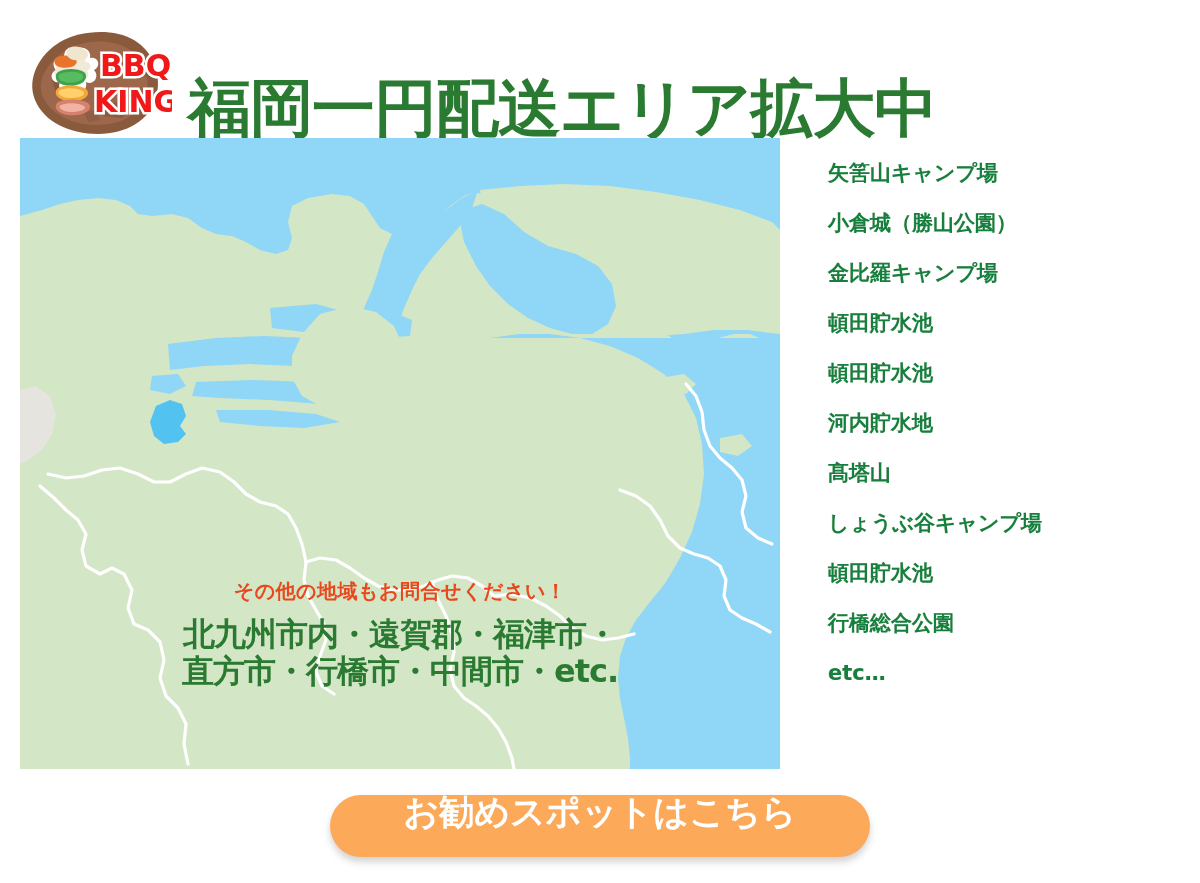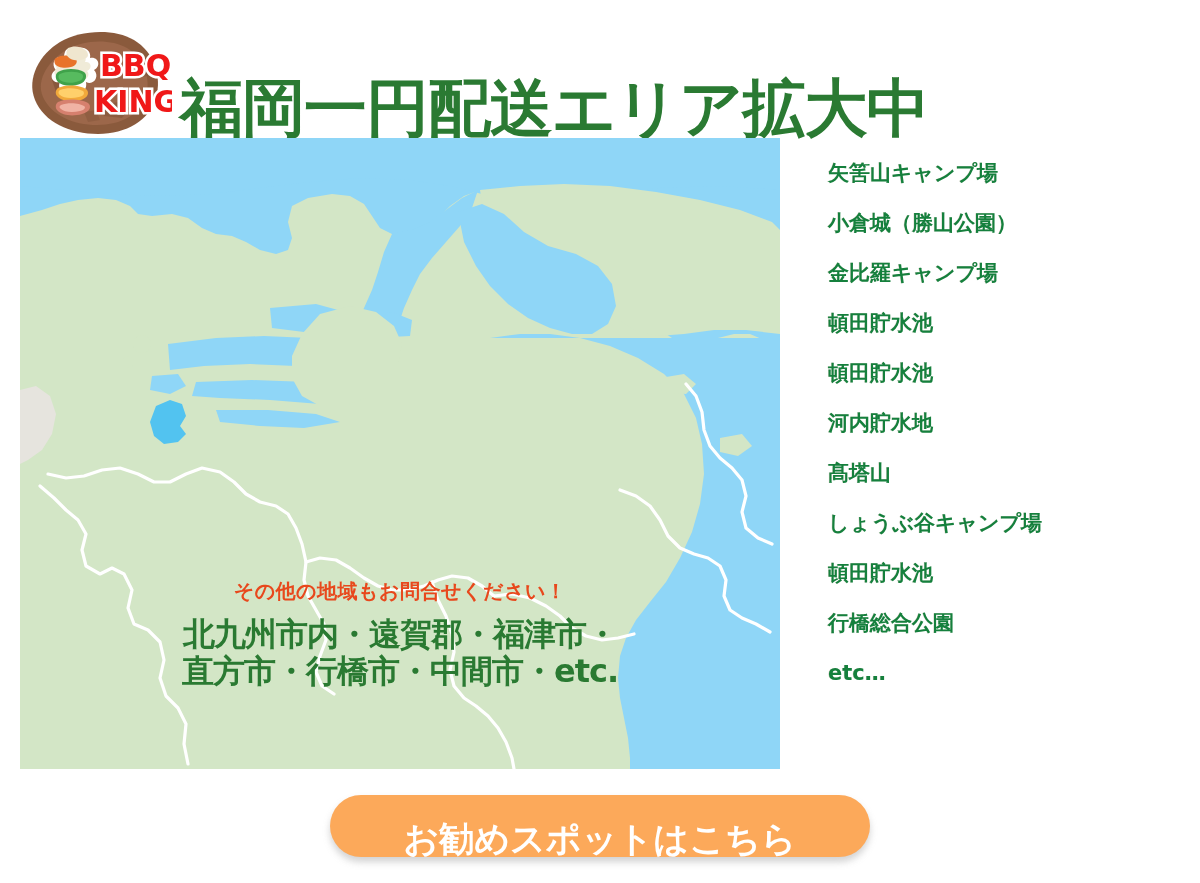--- a/index.html
+++ b/index.html
@@ -16,21 +16,21 @@
     position:absolute;left:0;top:0;width:1200px;height:140px;
     display:flex;align-items:flex-end;
   }
   .logo{
     position:relative;width:150px;height:112px;margin-left:22px;flex:none;
   }
   .logo svg{display:block;width:150px;height:112px;}
 
   .headline{
     font-size:63px;line-height:1;font-weight:bold;color:#2a7a32;
-    letter-spacing:-1px;margin-left:8px;white-space:nowrap;
+    letter-spacing:-1px;margin-left:16px;white-space:nowrap;
     font-family:"DejaVu Sans","Liberation Sans",sans-serif;
   }
 
   
   .map-wrap{
     position:absolute;left:20px;top:138px;width:760px;height:631px;
     overflow:hidden;background:#8fd6f7;
   }
   .map-wrap svg{display:block;width:760px;height:631px;}
 
@@ -54,21 +54,21 @@
     color:#15803d;font-size:21px;font-weight:bold;
     height:50px;line-height:50px;white-space:nowrap;
     text-shadow:1px 1px 0 rgba(255,255,255,0.85), -0.5px -0.5px 0 rgba(120,85,40,0.25);
   }
 
   
   .cta{
     position:absolute;left:330px;top:795px;width:540px;height:62px;
     background:#fca95a;border-radius:34px;
     box-shadow:0 5px 7px rgba(140,140,140,0.38);
-    display:flex;align-items:flex-end;justify-content:center;
+    display:flex;align-items:flex-start;justify-content:center;
     cursor:pointer;user-select:none;
   }
   .cta-label{
     color:#ffffff;font-size:35px;font-weight:bold;letter-spacing:0px;
     white-space:nowrap;line-height:1;
   }
 </style>
 </head>
 <body>
 

